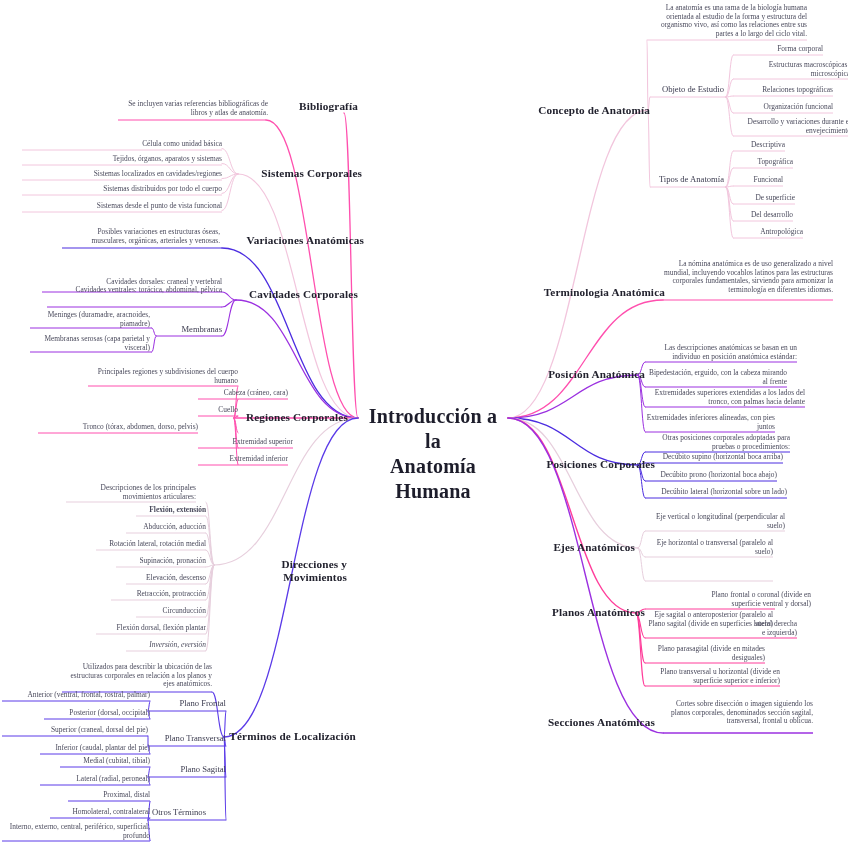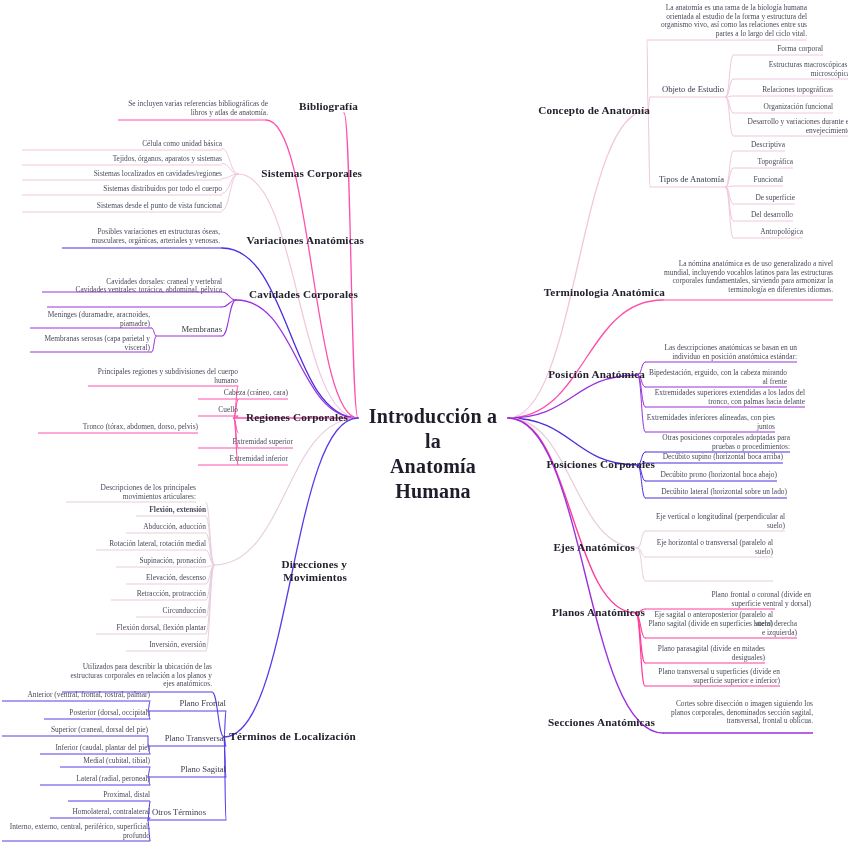--- a/index.html
+++ b/index.html
@@ -217,21 +217,21 @@
       <div class="lbl l1 lt" style="left: 222px; top: 558px; width: 125px;">Direcciones y Movimientos</div>
       <div class="lbl leaf lt" style="left: 66px; top: 484px; width: 130px; color: rgb(74, 74, 92);">Descripciones de los principales movimientos articulares:</div>
       <div class="lbl leaf rt" style="left: 136px; top: 506px; width: 70px; color: rgb(74, 74, 92); font-weight: bold;">Flexión, extensión</div>
       <div class="lbl leaf rt" style="left: 126px; top: 523px; width: 80px; color: rgb(74, 74, 92);">Abducción, aducción</div>
       <div class="lbl leaf rt" style="left: 96px; top: 540px; width: 110px; color: rgb(74, 74, 92);">Rotación lateral, rotación medial</div>
       <div class="lbl leaf rt" style="left: 116px; top: 557px; width: 90px; color: rgb(74, 74, 92);">Supinación, pronación</div>
       <div class="lbl leaf rt" style="left: 126px; top: 574px; width: 80px; color: rgb(74, 74, 92);">Elevación, descenso</div>
       <div class="lbl leaf rt" style="left: 111px; top: 590px; width: 95px; color: rgb(74, 74, 92);">Retracción, protracción</div>
       <div class="lbl leaf rt" style="left: 136px; top: 607px; width: 70px; color: rgb(74, 74, 92);">Circunducción</div>
       <div class="lbl leaf rt" style="left: 96px; top: 624px; width: 110px; color: rgb(74, 74, 92);">Flexión dorsal, flexión plantar</div>
-      <div class="lbl leaf rt" style="left: 126px; top: 641px; width: 80px; color: rgb(74, 74, 92);">Inversión, eversión</div>
+      <div class="lbl leaf rt" style="left: 126px; top: 641px; width: 80px; color: rgb(74, 74, 92); font-style: italic;">Inversión, eversión</div>
       <div class="lbl l1 lt" style="left: 226px; top: 730px; width: 130px;">Términos de Localización</div>
       <div class="lbl leaf lt" style="left: 62px; top: 663px; width: 150px; color: rgb(74, 74, 92);">Utilizados para describir la ubicación de las estructuras corporales en relación a los planos y ejes anatómicos.</div>
       <div class="lbl l2 lt" style="left: 150px; top: 698px; width: 76px; color: rgb(59, 59, 79);">Plano Frontal</div>
       <div class="lbl leaf lt" style="left: 2px; top: 691px; width: 148px; color: rgb(74, 74, 92);">Anterior (ventral, frontal, rostral, palmar)</div>
       <div class="lbl leaf rt" style="left: 44px; top: 709px; width: 106px; color: rgb(74, 74, 92);">Posterior (dorsal, occipital)</div>
       <div class="lbl l2 lt" style="left: 150px; top: 733px; width: 76px; color: rgb(59, 59, 79);">Plano Transversal</div>
       <div class="lbl leaf lt" style="left: 2px; top: 726px; width: 146px; color: rgb(74, 74, 92);">Superior (craneal, dorsal del pie)</div>
       <div class="lbl leaf rt" style="left: 40px; top: 744px; width: 110px; color: rgb(74, 74, 92);">Inferior (caudal, plantar del pie)</div>
       <div class="lbl l2 lt" style="left: 150px; top: 764px; width: 76px; color: rgb(59, 59, 79);">Plano Sagital</div>
       <div class="lbl leaf rt" style="left: 60px; top: 757px; width: 90px; color: rgb(74, 74, 92);">Medial (cubital, tibial)</div>
@@ -268,17 +268,17 @@
       <div class="lbl leaf lt" style="left: 645px; top: 471px; width: 132px; color: rgb(74, 74, 92);">Decúbito prono (horizontal boca abajo)</div>
       <div class="lbl leaf lt" style="left: 645px; top: 488px; width: 142px; color: rgb(74, 74, 92);">Decúbito lateral (horizontal sobre un lado)</div>
       <div class="lbl l1 lt" style="left: 535px; top: 541px; width: 100px;">Ejes Anatómicos</div>
       <div class="lbl leaf lt" style="left: 645px; top: 513px; width: 140px; color: rgb(74, 74, 92);">Eje vertical o longitudinal (perpendicular al suelo)</div>
       <div class="lbl leaf lt" style="left: 645px; top: 539px; width: 128px; color: rgb(74, 74, 92);">Eje horizontal o transversal (paralelo al suelo)</div>
       <div class="lbl leaf lt" style="left: 645px; top: 563px; width: 128px; color: rgb(74, 74, 92); margin-top: 48px;">Eje sagital o anteroposterior (paralelo al suelo)</div>
       <div class="lbl l1 lt" style="left: 535px; top: 606px; width: 110px;">Planos Anatómicos</div>
       <div class="lbl leaf lt" style="left: 645px; top: 591px; width: 130px; color: rgb(74, 74, 92); margin-left: 36px;">Plano frontal o coronal (divide en superficie ventral y dorsal)</div>
       <div class="lbl leaf lt" style="left: 645px; top: 620px; width: 152px; color: rgb(74, 74, 92);">Plano sagital (divide en superficies lateral derecha e izquierda)</div>
       <div class="lbl leaf lt" style="left: 645px; top: 645px; width: 120px; color: rgb(74, 74, 92);">Plano parasagital (divide en mitades desiguales)</div>
-      <div class="lbl leaf lt" style="left: 645px; top: 668px; width: 135px; color: rgb(74, 74, 92);">Plano transversal u superficies (divide en superficie superior e inferior)</div>
+      <div class="lbl leaf lt" style="left: 645px; top: 668px; width: 135px; color: rgb(74, 74, 92);">Plano transversal u horizontal (divide en superficie superior e inferior)</div>
       <div class="lbl l1 lt" style="left: 535px; top: 716px; width: 120px;">Secciones Anatómicas</div>
       <div class="lbl leaf lt" style="left: 663px; top: 700px; width: 150px; color: rgb(74, 74, 92);">Cortes sobre disección o imagen siguiendo los planos corporales, denominados sección sagital, transversal, frontal u oblicua.</div>
     </div>
 </div>
 
 </body></html>

